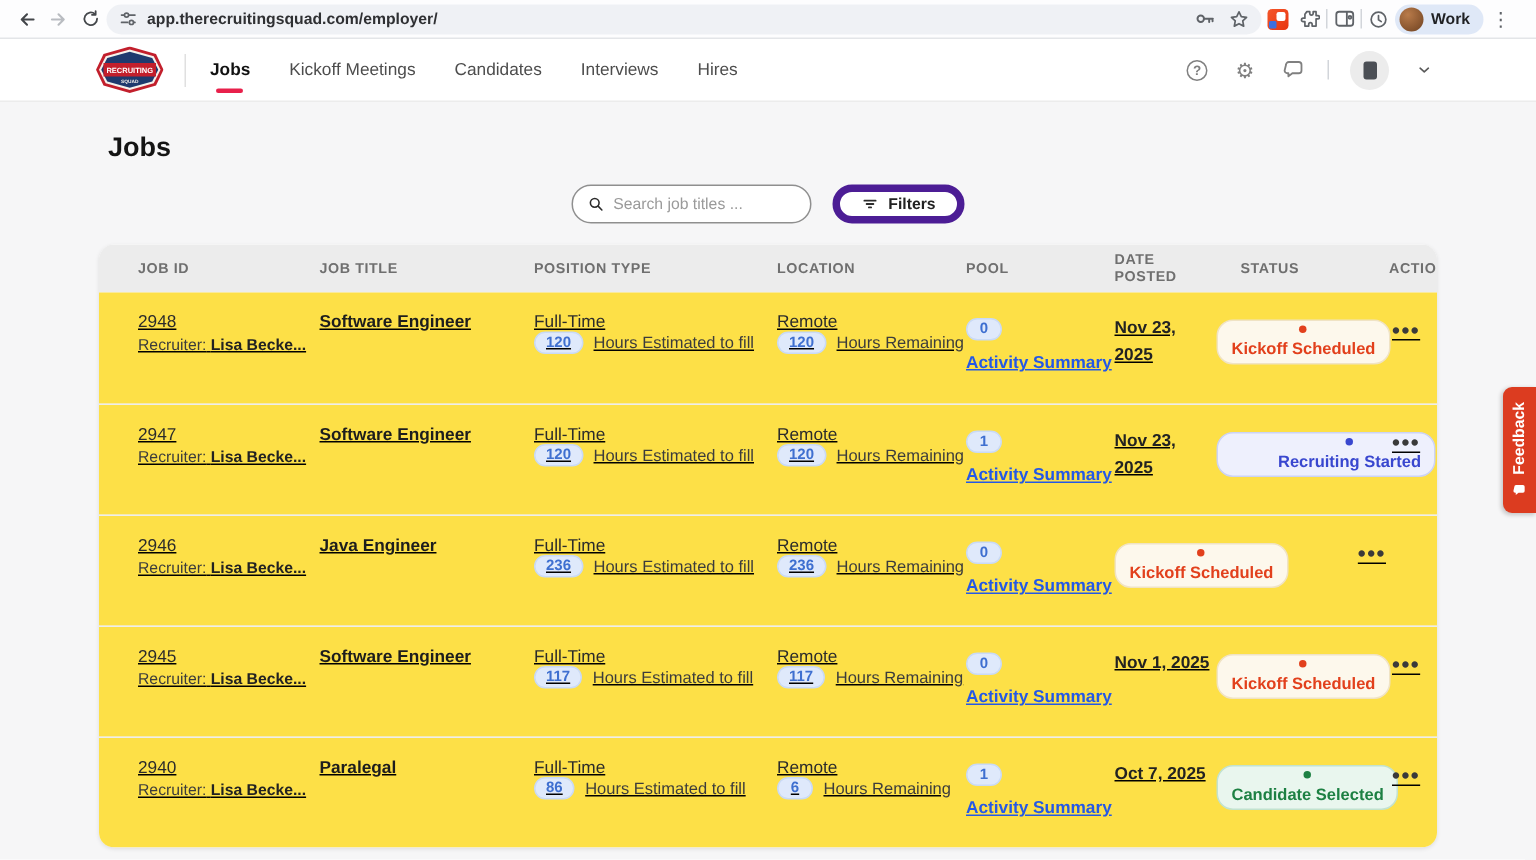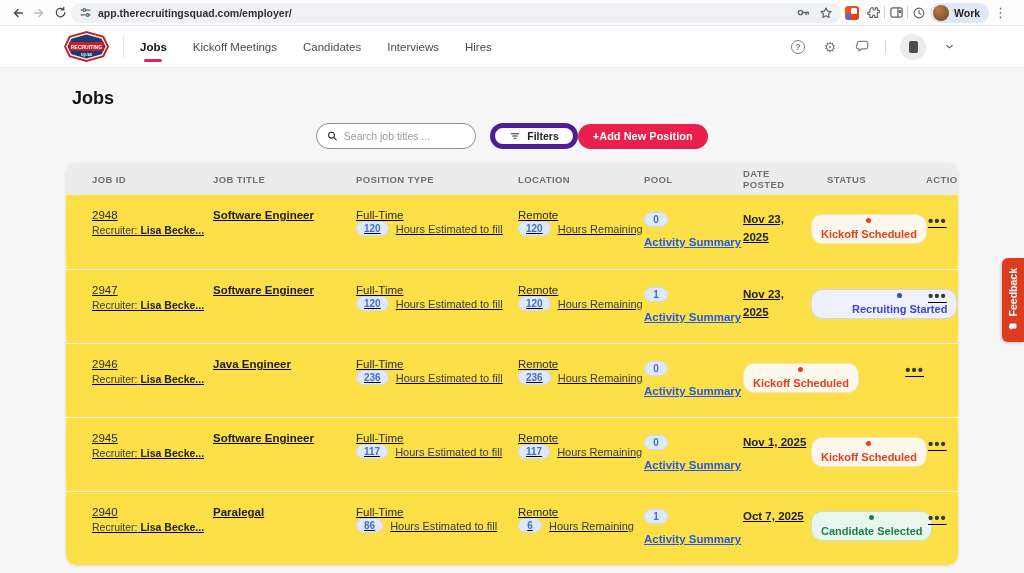--- a/index.html
+++ b/index.html
@@ -33,21 +33,21 @@
   .nav-right { margin-left:auto; display:flex; align-items:center; gap:14px; color:#787878; }
   .nav-icon { cursor:pointer; display:flex; align-items:center; justify-content:center; width:18px; height:18px; }
   .help-circle { width:14px; height:14px; border:1.3px solid #808080; border-radius:50%; font-size:9px; color:#808080; display:flex; align-items:center; justify-content:center; font-weight:700; }
   .gear-glyph { font-size:14px; color:#808080; line-height:1; }
   .nav-avatar { width:26px; height:26px; border-radius:50%; background:#ececec; display:flex; align-items:center; justify-content:center; cursor:pointer; }
   .nav-avatar .org-glyph { width:9px; height:12px; background:#4b4f55; border-radius:2px; }
 
   
   .content { padding:18px 66px 0 66px; }
   .page-title { font-size:18px; font-weight:800; color:#141414; margin:2px 0 14px 6px; }
-  .toolbar { display:flex; align-items:center; justify-content:center; }
+  .toolbar { display:flex; align-items:center; justify-content:space-between;flex-direction:column; }
   .toolbar-left { display:flex; align-items:center; gap:14px; }
   .search-box { width:160px; height:26px; border:1px solid #8f8f8f; border-radius:13px; background:#fff; display:flex; align-items:center; padding:0 10px; gap:6px; }
   .search-box input { border:none; outline:none; background:transparent; font-size:10.5px; color:#333; width:100%; font-family:"Liberation Sans", sans-serif; }
   .search-box input::placeholder { color:#9a9a9a; }
   .filters-btn { height:26px; border:5px solid #4c1d95; border-radius:13px; background:#fff; display:flex; align-items:center; gap:6px; padding:0 14px; cursor:pointer; font-size:10.5px; font-weight:700; color:#222; }
   .add-btn { background:#e8204b; color:#fff; border:none; border-radius:13px; height:25px; padding:0 15px; font-size:11px; font-weight:700; cursor:pointer; font-family:"Liberation Sans", sans-serif; }
 
   
   .card { margin-top:14px; background:#fff; border-radius:10px; box-shadow:0 1px 3px rgba(0,0,0,.10); overflow:hidden; }
   .t-header { display:grid; grid-template-columns:121px 143px 162px 126px 99px 68px 115px 1fr; padding:0 18px 0 26px; height:32px; align-items:center; background:#ececec; }
@@ -207,21 +207,20 @@
       </div>
       <button class="filters-btn">
         <svg width="12" height="12" viewBox="0 0 16 16">
             <g stroke="#2c2c2c" stroke-width="1.6" stroke-linecap="round">
               <path d="M3 5h10M5 8h6M7 11h2"></path>
             </g>
           </svg>
         <span>Filters</span>
       </button>
     </div>
-    <button class="add-btn">+Add New Position</button>
   </div>
 
   <div class="card">
     <div class="t-header">
       <div class="h">JOB ID</div>
       <div class="h">JOB TITLE</div>
       <div class="h">POSITION TYPE</div>
       <div class="h">LOCATION</div>
       <div class="h">POOL</div>
       <div class="h">DATE POSTED</div>

